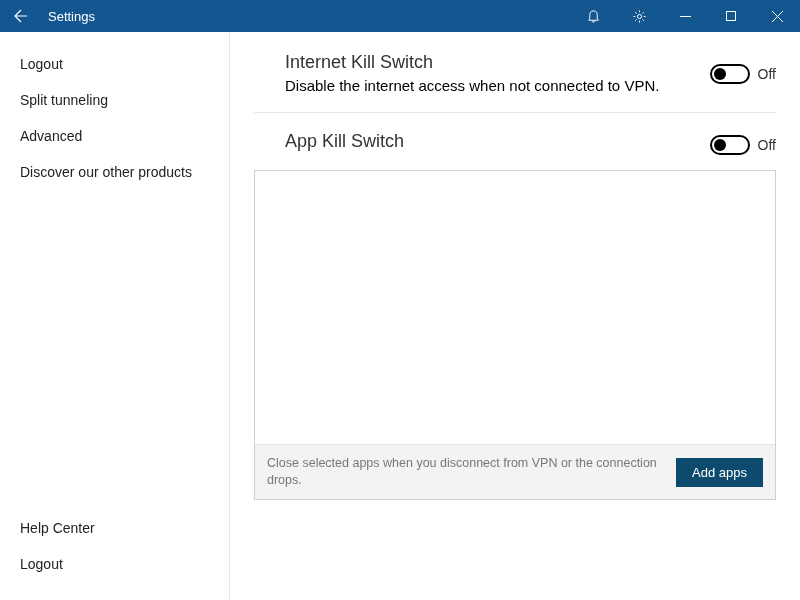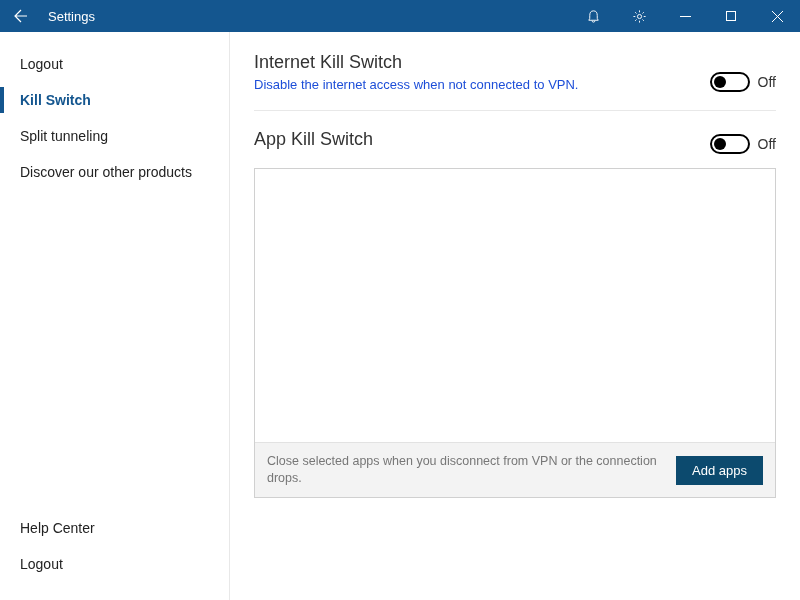--- a/index.html
+++ b/index.html
@@ -13,24 +13,24 @@
   .tb-right { margin-left: auto; display: flex; }
   .tb-btn { width: 46px; height: 32px; display:flex; align-items:center; justify-content:center; font-size: 12px; }
   .tb-btn svg { display:block; }
   .body { display:flex; height: calc(600px - 32px); }
   .sidebar { width: 230px; border-right: 1px solid #e8e8e8; display:flex; flex-direction:column; padding-top:14px; }
   .nav-item { padding: 10px 0 10px 20px; font-size: 14px; color:#222; cursor:pointer; position:relative; }
   .nav-item.active { color:#14568f; font-weight:600; }
   .nav-item.active::before { content:""; position:absolute; left:0; top:5px; bottom:5px; width:4px; background:#14568f; }
   .side-bottom { margin-top:auto; padding-bottom:18px; }
   .content { flex:1; padding: 20px 24px 12px 24px; overflow:auto; color:#333; }
-  .section-head { display:flex; align-items:flex-end; }
+  .section-head { display:flex; align-items:center;margin-left:31px; }
   .section-titles { flex:1; }
   .section-title { font-size:18px; color:#333; margin-bottom:4px; }
-  .section-sub { font-size:13px; color:#1d4ed8; }
+  .section-sub { font-size:15px; color:#000000; }
   .toggle-wrap { display:flex; align-items:center; gap:8px; padding-top:2px; }
   .toggle { width:40px; height:20px; border:2px solid #000; border-radius:20px; position:relative; }
   .toggle::after { content:""; position:absolute; width:12px; height:12px; background:#000; border-radius:50%; top:2px; left:2px; }
   .toggle-label { font-size:14px; color:#333; }
   .hr { border:none; border-top:1px solid #e8e8e8; margin:18px 0; }
   .app-list { border:1px solid #d0d0d0; height:330px; display:flex; flex-direction:column; }
   .app-list-body { flex:1; }
   .app-list-footer { background:#f3f3f3; border-top:1px solid #e2e2e2; display:flex; align-items:center; padding:10px 12px; gap:10px; }
   .footer-text { font-size:12.5px; color:#777; line-height:1.35; flex:1; padding-right:8px; }
   .add-btn { background:#0c4a6e; color:#fff; font-size:13px; padding:7px 16px; border:none; cursor:pointer; }
@@ -75,22 +75,22 @@
           <line x1="0" y1="0" x2="11" y2="11"></line>
           <line x1="11" y1="0" x2="0" y2="11"></line>
         </svg>
     </div>
   </div>
 </div>
 
 <div class="body">
   <div class="sidebar">
     <div class="nav-item"><span>Logout</span></div>
-    <div class="nav-item active"><span>Kill Switch</span></div>
     <div class="nav-item"><span>Split tunneling</span></div>
+    <div class="nav-item"><span>Advanced</span></div>
     <div class="nav-item"><span>Discover our other products</span></div>
     <div class="side-bottom">
       <div class="nav-item"><span>Help Center</span></div>
       <div class="nav-item"><span>Logout</span></div>
     </div>
   </div>
 
   <div class="content">
     <div class="section-head">
       <div class="section-titles">

